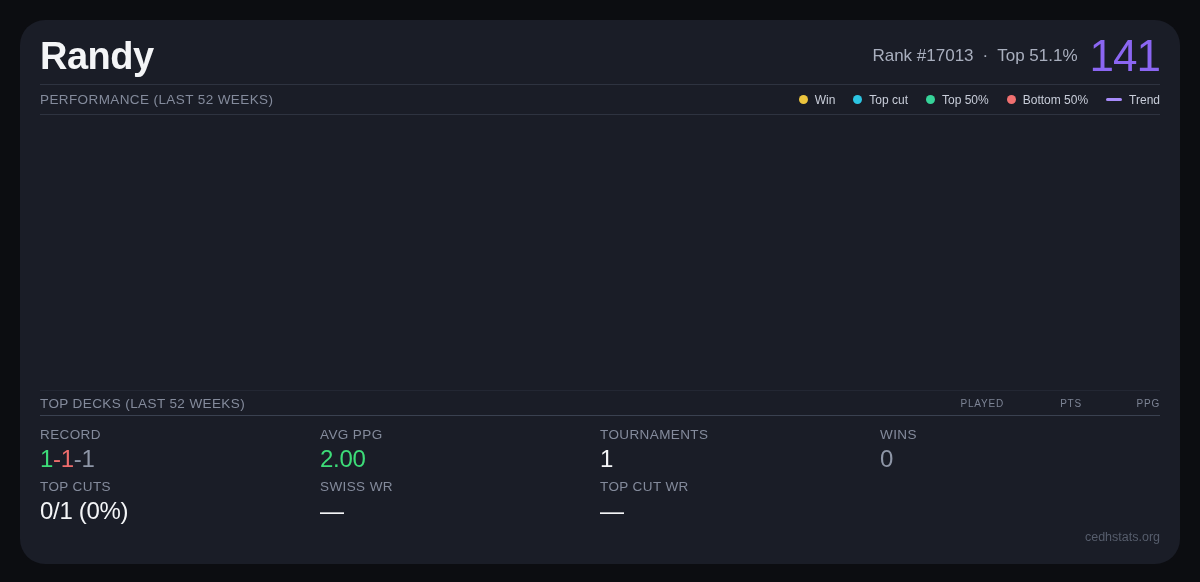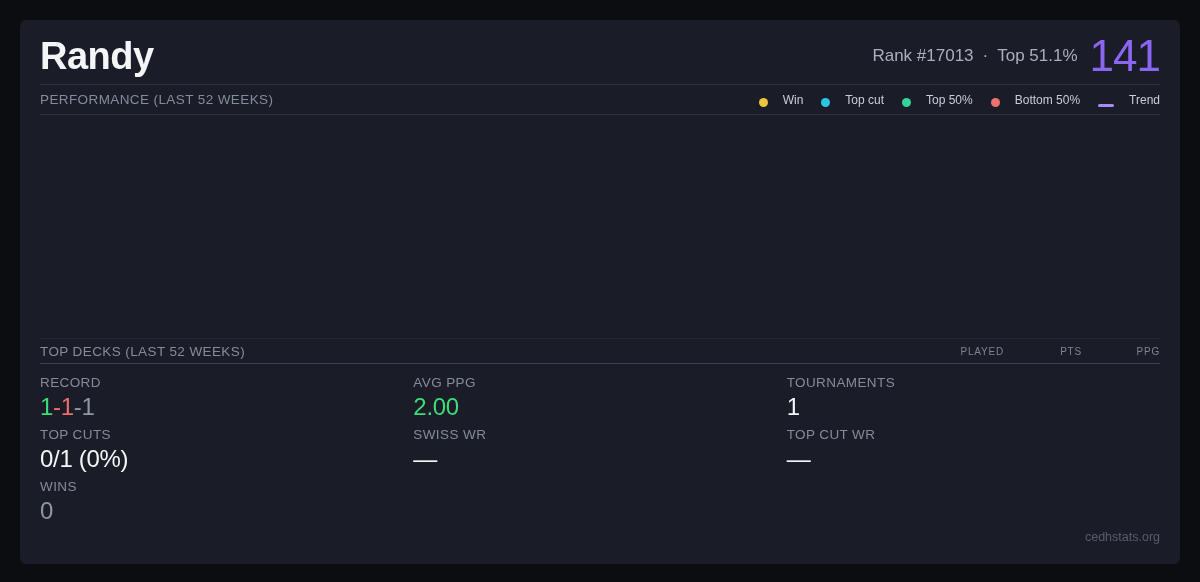--- a/index.html
+++ b/index.html
@@ -20,21 +20,21 @@
   }
   *{box-sizing:border-box;margin:0;padding:0}
   html,body{width:1200px;height:582px;overflow:hidden}
   body{
     background:var(--page-bg);
     font-family:"Liberation Sans","DejaVu Sans",sans-serif;
     position:relative;
   }
   .card{
     position:absolute;left:20px;top:20px;width:1160px;height:544px;
-    background:var(--card-bg);border-radius:7px;
+    background:var(--card-bg);border-radius:25px;
     padding:0 20px;display:flex;flex-direction:column;
   }
   
   .hdr-row{
     height:65px;display:flex;align-items:center;justify-content:space-between;
     border-bottom:1px solid var(--divider);padding-top:8px;
   }
   .player-name{
     font-size:38px;font-weight:700;color:var(--white);letter-spacing:-.5px;
   }
@@ -43,36 +43,36 @@
   .points{font-size:44px;font-weight:400;color:var(--purple);letter-spacing:-1px;line-height:1}
   
   .perf-row{
     height:30px;display:flex;align-items:center;justify-content:space-between;
     border-bottom:1px solid var(--divider);
   }
   .section-title{
     color:var(--gray-label);font-size:13.5px;font-weight:400;letter-spacing:.4px;
   }
   .legend{display:flex;align-items:center;gap:18px}
-  .legend-item{display:flex;align-items:flex-end;gap:15px}
+  .legend-item{display:flex;align-items:center;gap:7px}
   .swatch.dot{width:9px;height:9px;border-radius:50%;display:inline-block}
   .swatch.line{width:16px;height:3px;border-radius:2px;display:inline-block}
   .legend-label{color:var(--legend-text);font-size:12px}
   
   .chart-area{flex:1;border-bottom:1px solid var(--divider-faint)}
   
   .decks-row{
     height:25px;display:flex;align-items:center;justify-content:space-between;
     border-bottom:1px solid var(--divider-strong);
   }
   .deck-cols{display:flex}
   .deck-col{width:78px;text-align:right;color:#7d8495;font-size:10px;letter-spacing:.8px}
   
   .stats-grid{
-    display:grid;grid-template-columns:repeat(3,1fr);
+    display:grid;grid-template-columns:repeat(4,1fr);
     padding-top:10px;
   }
   .stat-label{color:var(--gray-label);font-size:13.5px;letter-spacing:.4px;line-height:18px}
   .stat-value{font-size:24px;font-weight:400;color:var(--white);line-height:30px;margin-bottom:4px;letter-spacing:-.3px}
   .c-green{color:var(--green)}
   .c-red{color:var(--red)}
   .c-gray{color:var(--gray-muted)}
   
   .footer{margin-top:auto;text-align:right;color:var(--gray-footer);font-size:12.5px;padding-bottom:20px}
 </style>

